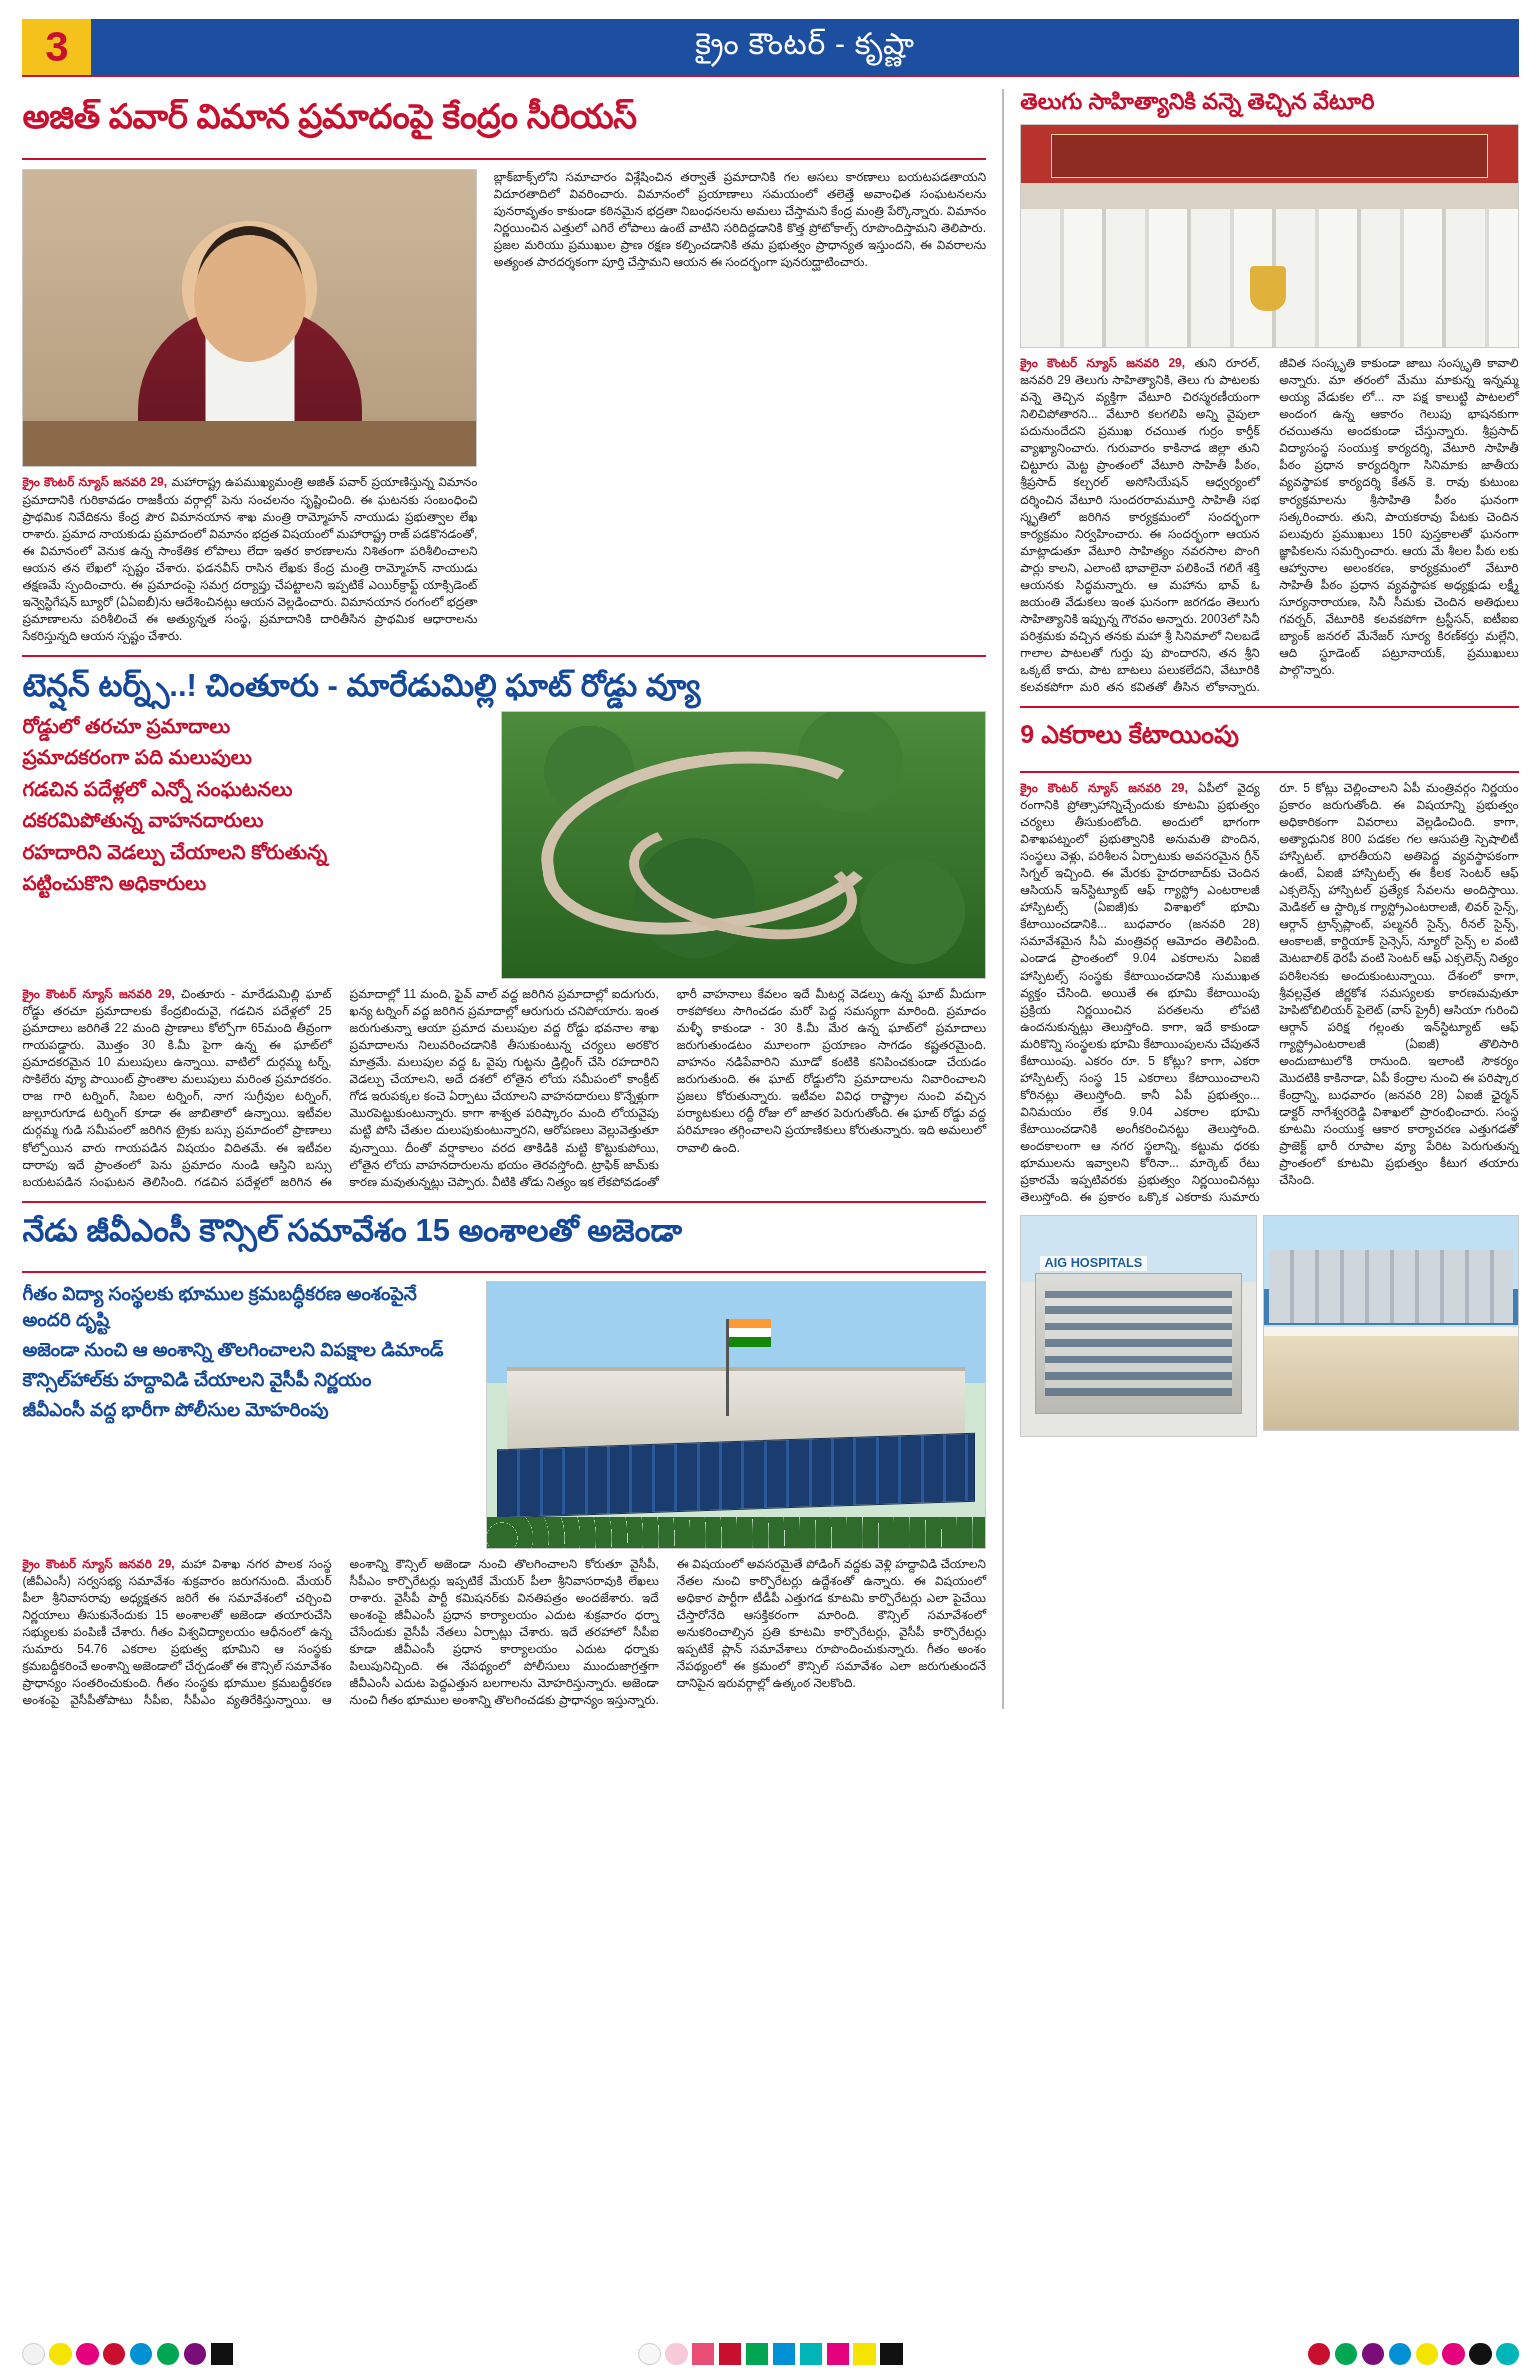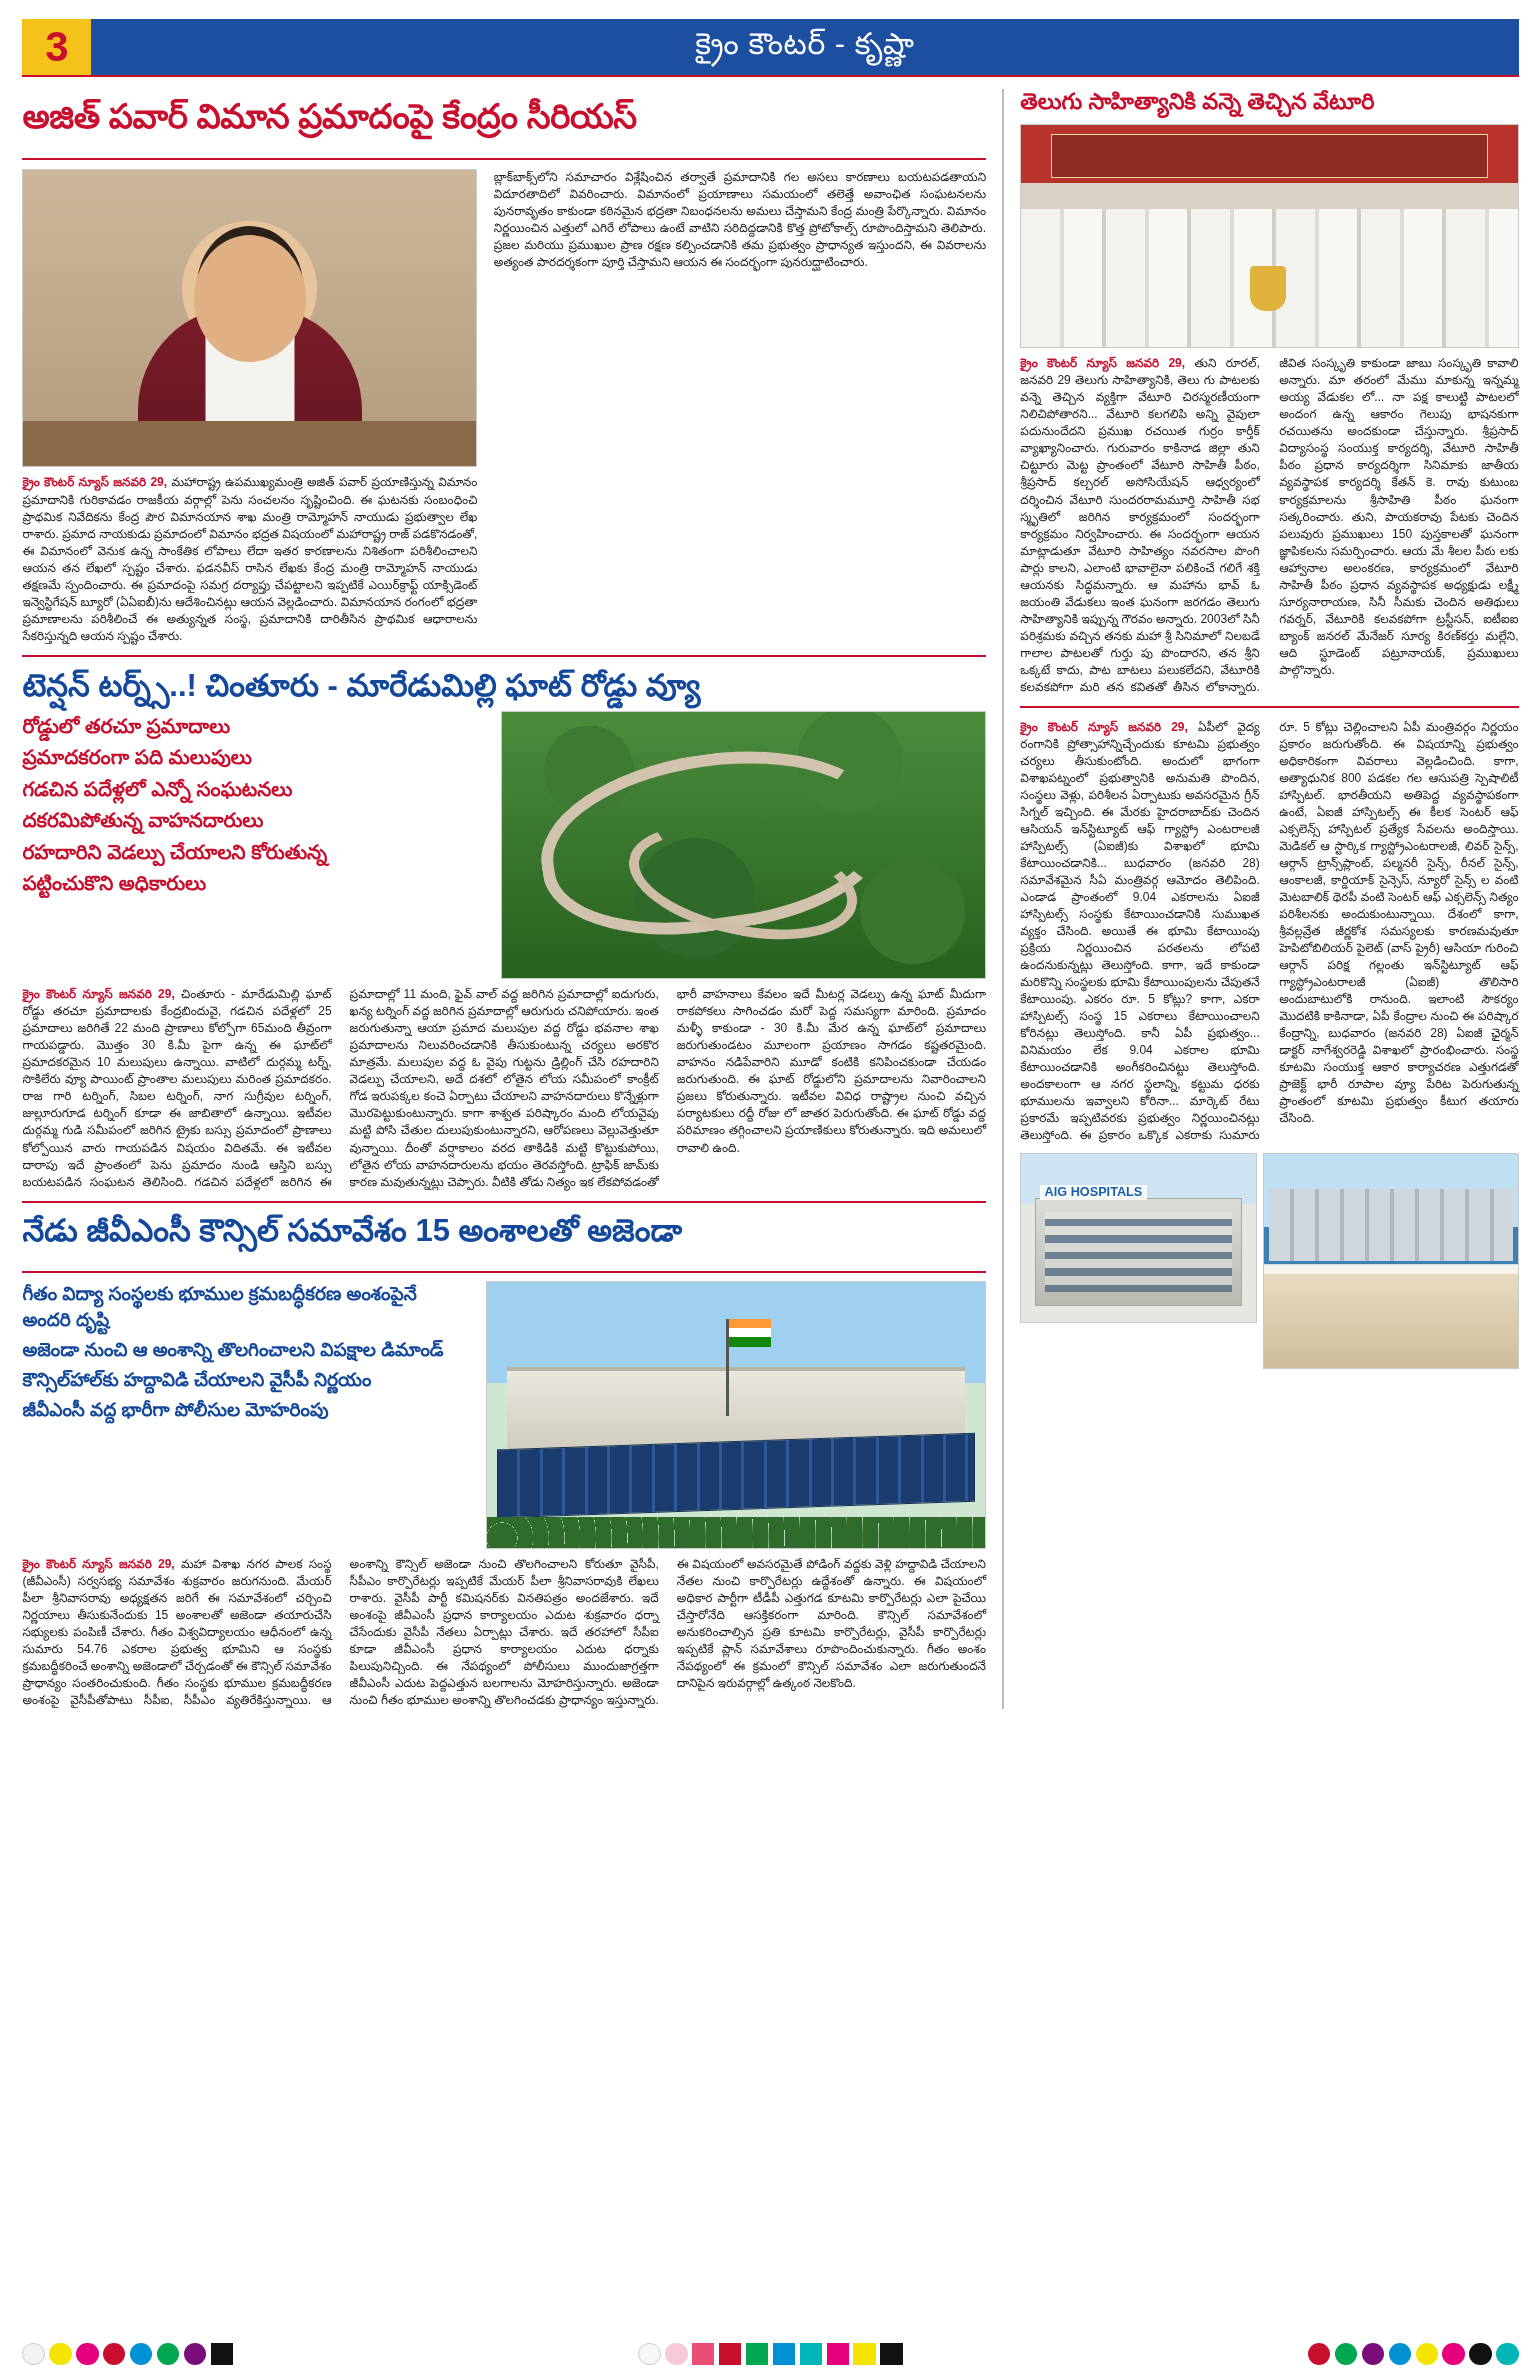--- a/index.html
+++ b/index.html
@@ -223,21 +223,21 @@
     background: repeating-radial-gradient(circle at 22.4px 22.4px, #c8a07a 0 16.4px, rgba(0,0,0,0) 17px);
   }
   .ph-award .lamp{
     position:absolute; left:46%; bottom:16%; width:36px; height:45px;
     background:#e0b23c; border-radius:4.5px 4.5px 15px 15px;
   }
 
   
   .montage { display:flex; gap:6px; }
   .ph-hosp{
-    width:48%; height:170px; position:relative; overflow:hidden;
+    width:48%; height:222px; position:relative; overflow:hidden;
     background: linear-gradient(#cfe4f3 0 30%, #e6e6e2 30% 100%);
     border:0.7px solid #c9c9c9;
   }
   .ph-hosp .block{
     position:absolute; left:6%; top:26%; width:88%; height:64%;
     background: linear-gradient(#dcdcd8, #b9b9b2);
     border:1.5px solid #a8a8a0;
   }
   .ph-hosp .win{
     position:absolute; left:10%; top:34%; width:80%; height:48%;
@@ -396,20 +396,21 @@
         </div>
         <div class="body-text cols-2" style="margin-top:7.5px;">
           <span class="byline">క్రైం కౌంటర్ న్యూస్ జనవరి 29,</span>
           <span> తుని రూరల్, జనవరి 29 తెలుగు సాహిత్యానికి, తెలు గు పాటలకు వన్నె తెచ్చిన వ్యక్తిగా వేటూరి చిరస్మరణీయంగా నిలిచిపోతారని... వేటూరి కలగలిపి అన్ని వైపులా పదునుందేదని ప్రముఖ రచయిత గుర్రం కార్తీక్ వ్యాఖ్యానించారు. గురువారం కాకినాడ జిల్లా తుని చిట్టూరు మెట్ట ప్రాంతంలో వేటూరి సాహితీ పీఠం, శ్రీప్రసాద్ కల్చరల్ అసోసియేషన్ ఆధ్వర్యంలో దర్శించిన వేటూరి సుందరరామమూర్తి సాహితీ సభ స్మృతిలో జరిగిన కార్యక్రమంలో సందర్భంగా కార్యక్రమం నిర్వహించారు. ఈ సందర్భంగా ఆయన మాట్లాడుతూ వేటూరి సాహిత్యం నవరసాల పొంగి పార్లు కాలని, ఎలాంటి భావాలైనా పలికించే గలిగే శక్తి ఆయనకు సిద్ధమన్నారు. ఆ మహాను భావ్ ఓ జయంతి వేడుకలు ఇంత ఘనంగా జరగడం తెలుగు సాహిత్యానికి ఇప్పున్న గౌరవం అన్నారు. 2003లో సినీ పరిశ్రమకు వచ్చిన తనకు మహా శ్రీ సినిమాలో నిలబడే గాలాల పాటలతో గుర్తు పు పొందారని, తన శ్రీని ఒక్కటే కాదు, పాట బాటలు పలుకలేదని, వేటూరికి కలవకపోగా మరి తన కవితతో తీసిన లోకాన్నారు. జీవిత సంస్కృతి కాకుండా జాబు సంస్కృతి కావాలి అన్నారు. మా తరంలో మేము మాకున్న ఇన్నమ్మ అయ్య వేడుకల లో... నా పక్ష కాలుట్టి పాటలలో అందంగ ఉన్న ఆకారం గెలుపు భాషనకుగా రచయితను అందకుండా చేస్తున్నారు. శ్రీప్రసాద్ విద్యాసంస్థ సంయుక్త కార్యదర్శి, వేటూరి సాహితీ పీఠం ప్రధాన కార్యదర్శిగా సినిమాకు జాతీయ వ్యవస్థాపక కార్యదర్శి కేతన్ కె. రావు కుటుంబ కార్యక్రమాలను శ్రీసాహితి పీఠం ఘనంగా సత్కరించారు. తుని, పాయకరావు పేటకు చెందిన పలువురు ప్రముఖులు 150 పుస్తకాలతో ఘనంగా జ్ఞాపికలను సమర్పించారు. ఆయ మే శీలల పీఠు లకు ఆహ్వానాల అలంకరణ, కార్యక్రమంలో వేటూరి సాహితీ పీఠం ప్రధాన వ్యవస్థాపక అధ్యక్షుడు లక్ష్మీ సూర్యనారాయణ, సినీ సీమకు చెందిన అతిథులు గవర్నర్, వేటూరికి కలవకపోగా ట్రస్టీసన్, ఐటీఐఐ బ్యాంక్ జనరల్ మేనేజర్ సూర్య కిరణ్‌కర్తు మల్లేని, ఆది స్టూడెంట్ పట్రూనాయక్, ప్రముఖులు పాల్గొన్నారు.</span>
         </div>
       </div>
 
       <hr class="hr-red">
 
       <div>
+        <h2 class="hl-red-sm hl-underline" style="font-size:25px;">9 ఎకరాలు కేటాయింపు</h2>
 
         <div class="body-text cols-2">
           <span class="byline">క్రైం కౌంటర్ న్యూస్ జనవరి 29,</span>
           <span> ఏపీలో వైద్య రంగానికి ప్రోత్సాహాన్నిచ్చేందుకు కూటమి ప్రభుత్వం చర్యలు తీసుకుంటోంది. అందులో భాగంగా విశాఖపట్నంలో ప్రభుత్వానికి అనుమతి పొందిన, సంస్థలు వెళ్లు, పరిశీలన ఏర్పాటుకు అవసరమైన గ్రీన్ సిగ్నల్ ఇచ్చింది. ఈ మేరకు హైదరాబాద్‌కు చెందిన ఆసియన్ ఇన్‌స్టిట్యూట్ ఆఫ్ గ్యాస్ట్రో ఎంటరాలజీ హాస్పిటల్స్ (ఏఐజీ)కు విశాఖలో భూమి కేటాయించడానికి... బుధవారం (జనవరి 28) సమావేశమైన సీఏ మంత్రివర్గ ఆమోదం తెలిపింది. ఎండాడ ప్రాంతంలో 9.04 ఎకరాలను ఏఐజీ హాస్పిటల్స్ సంస్థకు కేటాయించడానికి సుముఖత వ్యక్తం చేసింది. అయితే ఈ భూమి కేటాయింపు ప్రక్రియ నిర్ణయించిన పరతలను లోపటి ఉందనుకున్నట్లు తెలుస్తోంది. కాగా, ఇదే కాకుండా మరికొన్ని సంస్థలకు భూమి కేటాయింపులను చేపుతనే కేటాయింపు. ఎకరం రూ. 5 కోట్లు? కాగా, ఎకరా హాస్పిటల్స్ సంస్థ 15 ఎకరాలు కేటాయించాలని కోరినట్లు తెలుస్తోంది. కానీ ఏపీ ప్రభుత్వం... వినిమయం లేక 9.04 ఎకరాల భూమి కేటాయించడానికి అంగీకరించినట్టు తెలుస్తోంది. అందకాలంగా ఆ నగర స్థలాన్ని, కట్టుమ ధరకు భూములను ఇవ్వాలని కోరినా... మార్కెట్ రేటు ప్రకారమే ఇప్పటివరకు ప్రభుత్వం నిర్ణయించినట్లు తెలుస్తోంది. ఈ ప్రకారం ఒక్కొక ఎకరాకు సుమారు రూ. 5 కోట్లు చెల్లించాలని ఏపీ మంత్రివర్గం నిర్ణయం ప్రకారం జరుగుతోంది. ఈ విషయాన్ని ప్రభుత్వం అధికారికంగా వివరాలు వెల్లడించింది. కాగా, అత్యాధునిక 800 పడకల గల ఆసుపత్రి స్పెషాలిటీ హాస్పిటల్. భారతీయని అతిపెద్ద వ్యవస్థాపకంగా ఉంటే, ఏఐజీ హాస్పిటల్స్ ఈ కీలక సెంటర్ ఆఫ్ ఎక్సలెన్స్ హాస్పిటల్ ప్రత్యేక సేవలను అందిస్తాయి. మెడికల్ ఆ స్టార్కిక గ్యాస్ట్రోఎంటరాలజీ, లివర్ సైన్స్, ఆర్గాన్ ట్రాన్స్‌ప్లాంట్, పల్మనరీ సైన్స్, రీనల్ సైన్స్, ఆంకాలజీ, కార్డియాక్ సైన్సెస్, న్యూరో సైన్స్ ల వంటి మెటబాలిక్ థెరపీ వంటి సెంటర్ ఆఫ్ ఎక్సలెన్స్ నిత్యం పరిశీలనకు అందుకుంటున్నాయి. దేశంలో కాగా, శ్రీవల్లవ్రేత జీర్ణకోశ సమస్యలకు కారణమవుతూ హెపిటోబిలియర్ పైలెట్ (వాస్ ప్రైరీ) ఆసియా గురించి ఆర్గాన్ పరిక్ష గల్లంతు ఇన్‌స్టిట్యూట్ ఆఫ్ గ్యాస్ట్రోఎంటరాలజీ (ఏఐజీ) తొలిసారి అందుబాటులోకి రానుంది. ఇలాంటి సౌకర్యం మొదటికి కాకినాడా, ఏపీ కేంద్రాల నుంచి ఈ పరిష్కార కేంద్రాన్ని, బుధవారం (జనవరి 28) ఏఐజీ ఛైర్మన్ డాక్టర్ నాగేశ్వరరెడ్డి విశాఖలో ప్రారంభించారు. సంస్థ కూటమి సంయుక్త ఆకార కార్యాచరణ ఎత్తుగడతో ప్రాజెక్ట్ భారీ రూపాల వ్యూ పేరిట పెరుగుతున్న ప్రాంతంలో కూటమి ప్రభుత్వం కీటుగ తయారు చేసింది.</span>
         </div>
 
         <div class="montage" style="margin-top:9px;">
           <div class="ph-hosp">
             <div class="block"></div>
               <div class="win"></div>

